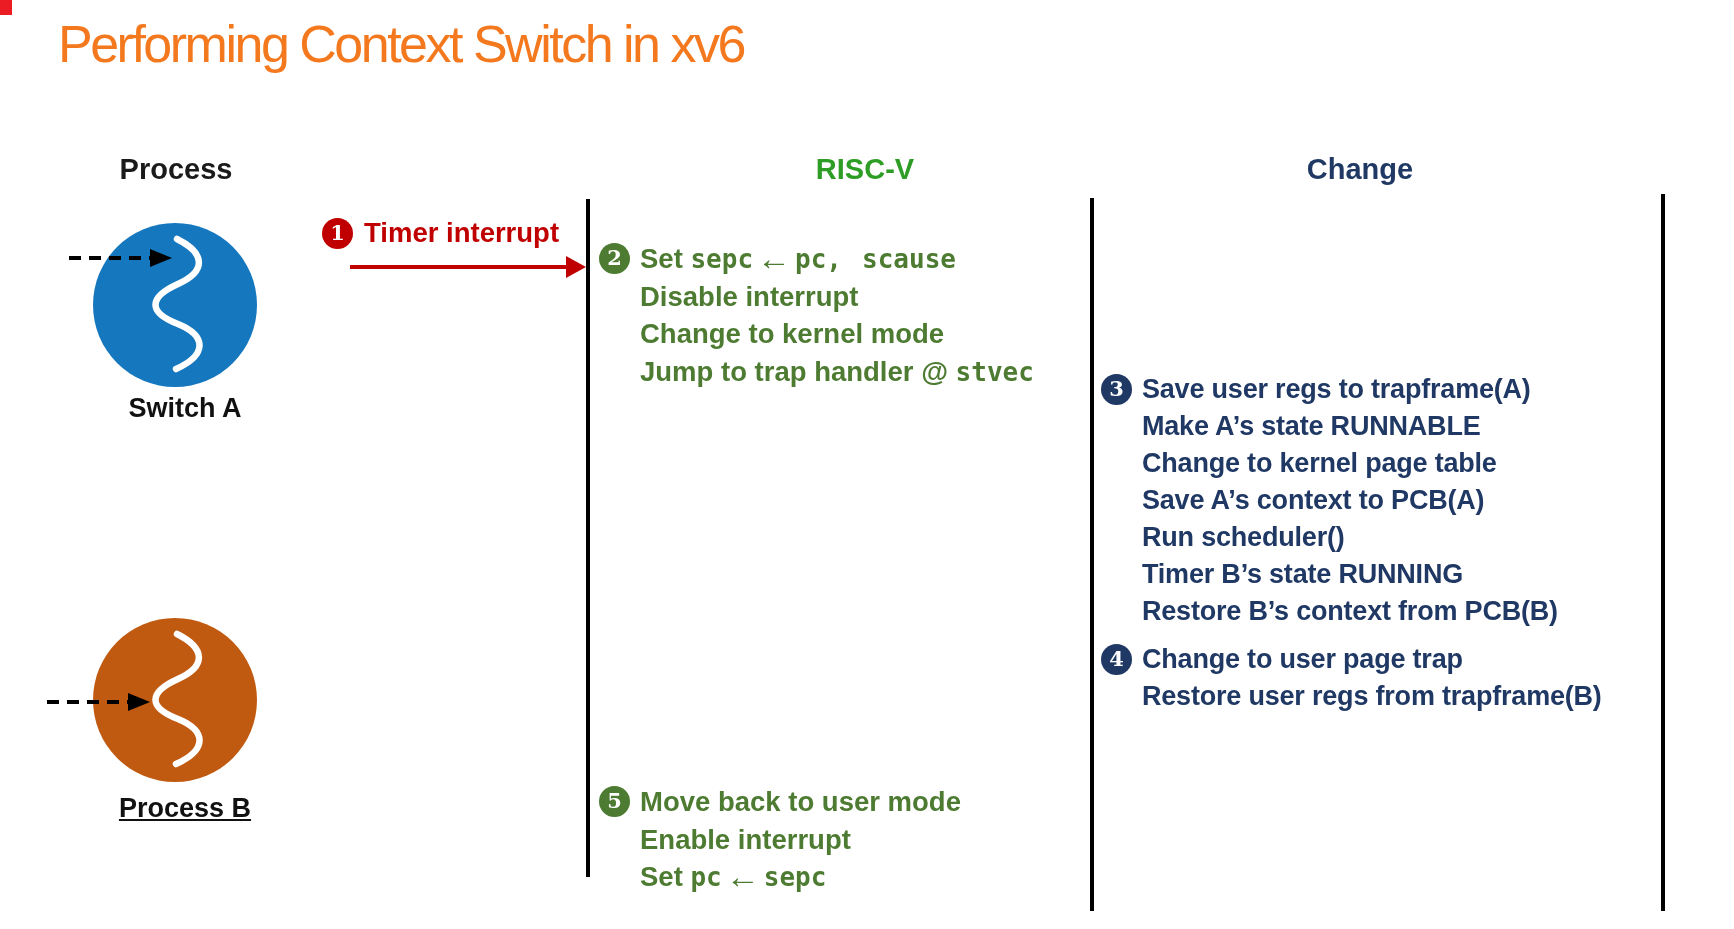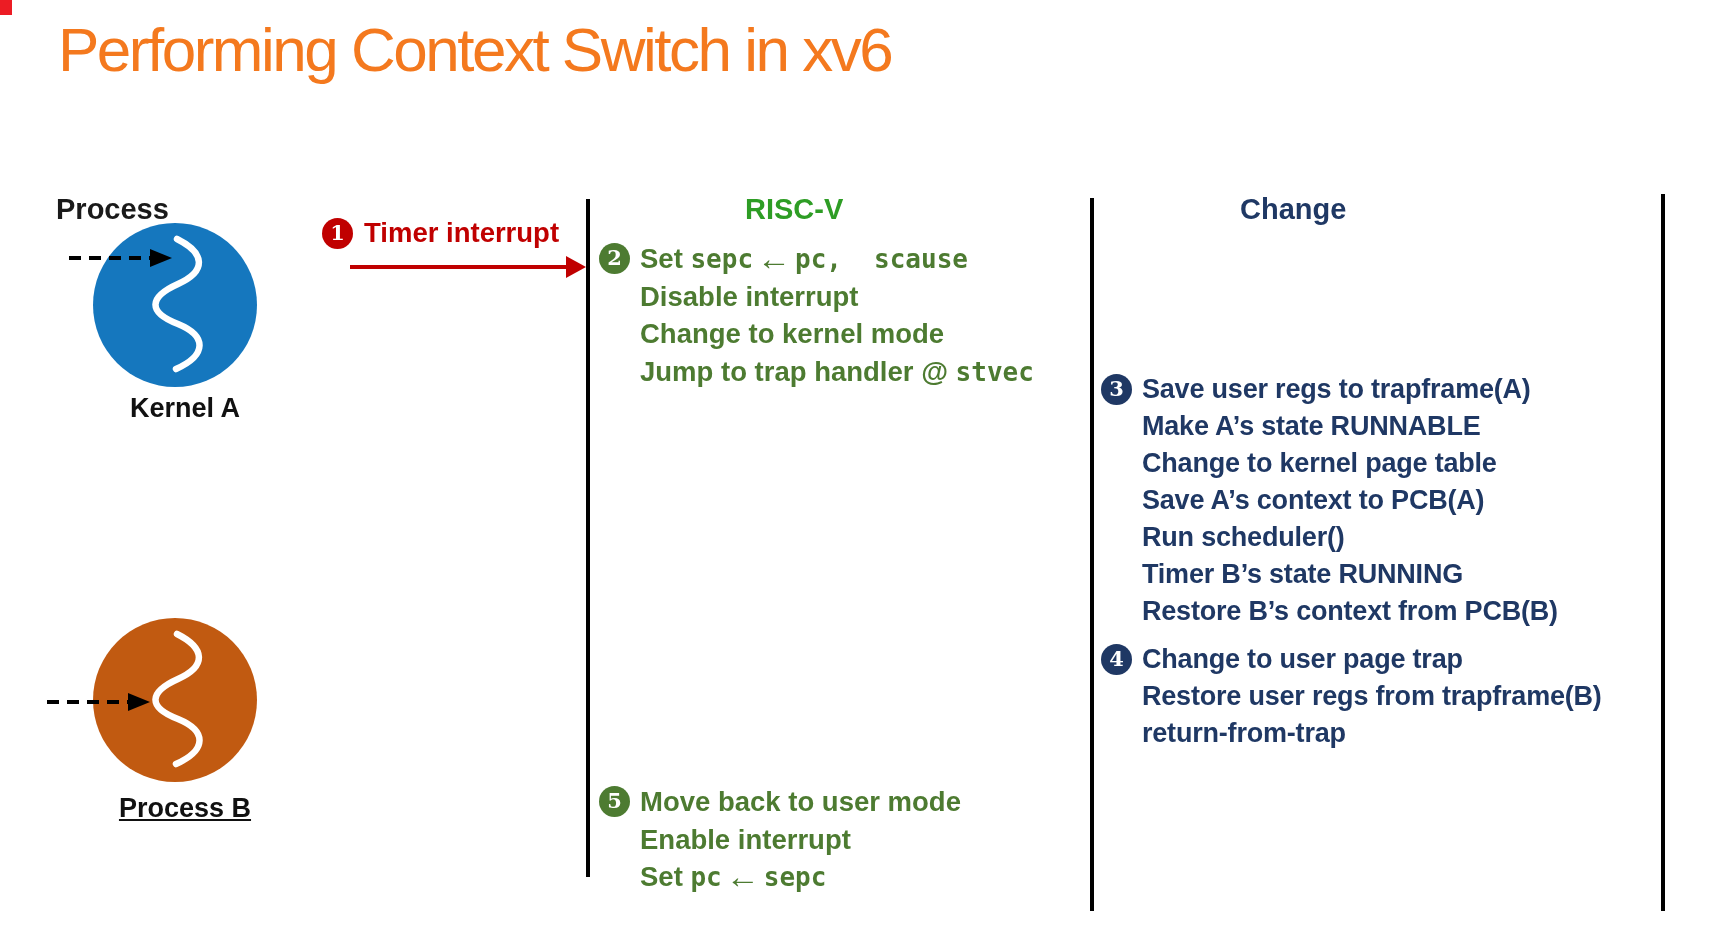--- a/index.html
+++ b/index.html
@@ -3,27 +3,27 @@
 <meta charset="utf-8">
 <style>
   html,body { margin:0; padding:0; background:#ffffff; }
   .stage {
     position:relative; width:1734px; height:929px; background:#ffffff;
     font-family:"Liberation Sans", sans-serif; overflow:hidden;
   }
   .corner-mark { position:absolute; left:0; top:0; width:12px; height:15px; background:#ec1c24; }
 
   .slide-title {
-    position:absolute; left:58px; top:14px; font-size:62px; font-weight:400;
+    position:absolute; left:58px; top:14px; font-size:52px; font-weight:400;
     letter-spacing:-2.5px; color:#f4791e; white-space:nowrap;
   }
 
   .colhead {
-    position:absolute; top:153px; width:240px; 
-    font-size:29px; font-weight:bold; white-space:nowrap;margin-top:40px;
+    position:absolute; top:153px; width:240px; text-align:center;
+    font-size:29px; font-weight:bold; white-space:nowrap;
   }
   .colhead.process { left:56px;  color:#1a1a1a; }
   .colhead.riscv   { left:745px; color:#2e9d25; }
   .colhead.kernel  { left:1240px; color:#1f3864; }
 
   .vline { position:absolute; width:3.5px; background:#000; }
   .vline.v1 { left:586px;  top:199px; height:678px; }
   .vline.v2 { left:1090px; top:198px; height:713px; }
   .vline.v3 { left:1661px; top:194px; height:717px; }
 
@@ -69,21 +69,21 @@
   .navy-block  { color:#1f3864; font-size:27px; line-height:37px; letter-spacing:-0.2px; }
   .navy-block .srow { height:37px; }
   .stepblock .indent { padding-left:41px; }
 
   .step2 { left:599px;  top:240px; }
   .step3 { left:1101px; top:371px; }
   .step4 { left:1101px; top:641px; }
   .step5 { left:599px;  top:783px; }
 
   .mono { font-family:"DejaVu Sans Mono", monospace; font-size:26px; font-weight:bold; }
-  .gap-left { margin-left:32px; }
+  .gap-left { margin-left:20px; }
   .garrow { font-size:34px; font-weight:700; line-height:1; vertical-align:-2px; padding:0 4px; }
 </style>
 </head>
 <body>
 
 <div class="stage">
 
   <div class="corner-mark"></div>
 
   <div class="slide-title">Performing Context Switch in xv6</div>
@@ -98,21 +98,21 @@
 
   <div class="pcircle a">
     <svg viewBox="-82 -82 164 164">
       <path d="M 2,-66 C 30,-52 32,-34 3,-21 C -26,-8 -28,7 3,19 C 32,31 32,50 1,64" fill="none" stroke="#ffffff" stroke-width="6.5" stroke-linecap="round"></path>
     </svg>
   </div>
   <svg class="dash-arrow a" width="112" height="26">
     <line x1="3" y1="13" x2="84" y2="13" stroke="#000" stroke-width="4" stroke-dasharray="12 8"></line>
     <polygon points="84,4 106,13 84,22" fill="#000"></polygon>
   </svg>
-  <div class="plabel a">Kernel A</div>
+  <div class="plabel a">Switch A</div>
 
   <div class="pcircle b">
     <svg viewBox="-82 -82 164 164">
       <path d="M 2,-66 C 30,-52 32,-34 3,-21 C -26,-8 -28,7 3,19 C 32,31 32,50 1,64" fill="none" stroke="#ffffff" stroke-width="6.5" stroke-linecap="round"></path>
     </svg>
   </div>
   <svg class="dash-arrow b" width="112" height="26">
     <line x1="3" y1="13" x2="84" y2="13" stroke="#000" stroke-width="4" stroke-dasharray="12 8"></line>
     <polygon points="84,4 106,13 84,22" fill="#000"></polygon>
   </svg>
@@ -147,21 +147,20 @@
     <div class="indent">Timer B’s state RUNNING</div>
     <div class="indent">Restore B’s context from PCB(B)</div>
   </div>
 
   <div class="stepblock navy-block step4">
     <div class="srow">
       <span class="num navy">4</span>
       <div>Change to user page trap</div>
     </div>
     <div class="indent">Restore user regs from trapframe(B)</div>
-    <div class="indent">return-from-trap</div>
   </div>
 
   <div class="stepblock green-block step5">
     <div class="srow">
       <span class="num green">5</span>
       <div>Move back to user mode</div>
     </div>
     <div class="indent">Enable interrupt</div>
     <div class="indent"><span>Set </span><span class="mono">pc</span><span class="garrow">←</span><span class="mono">sepc</span></div>
   </div>

